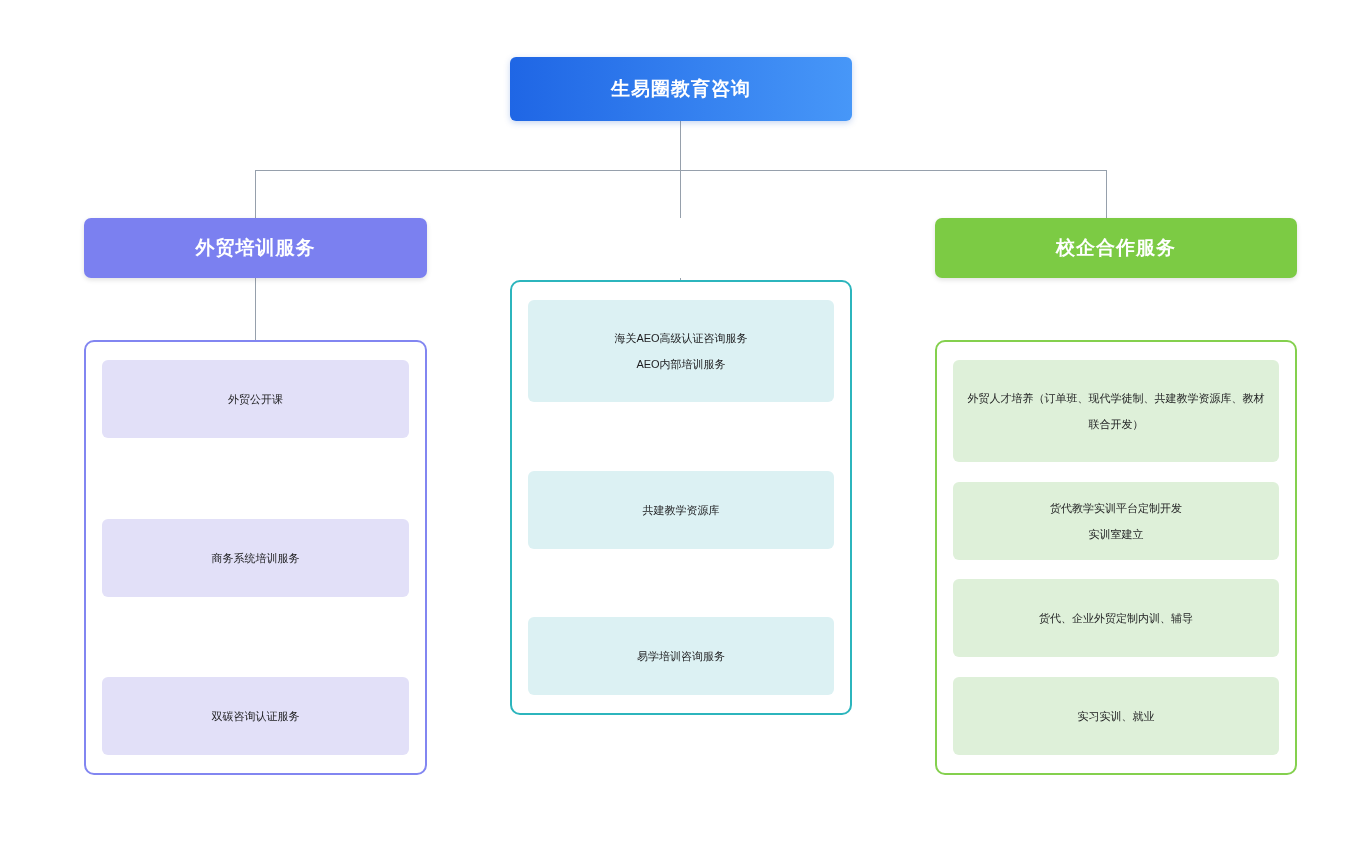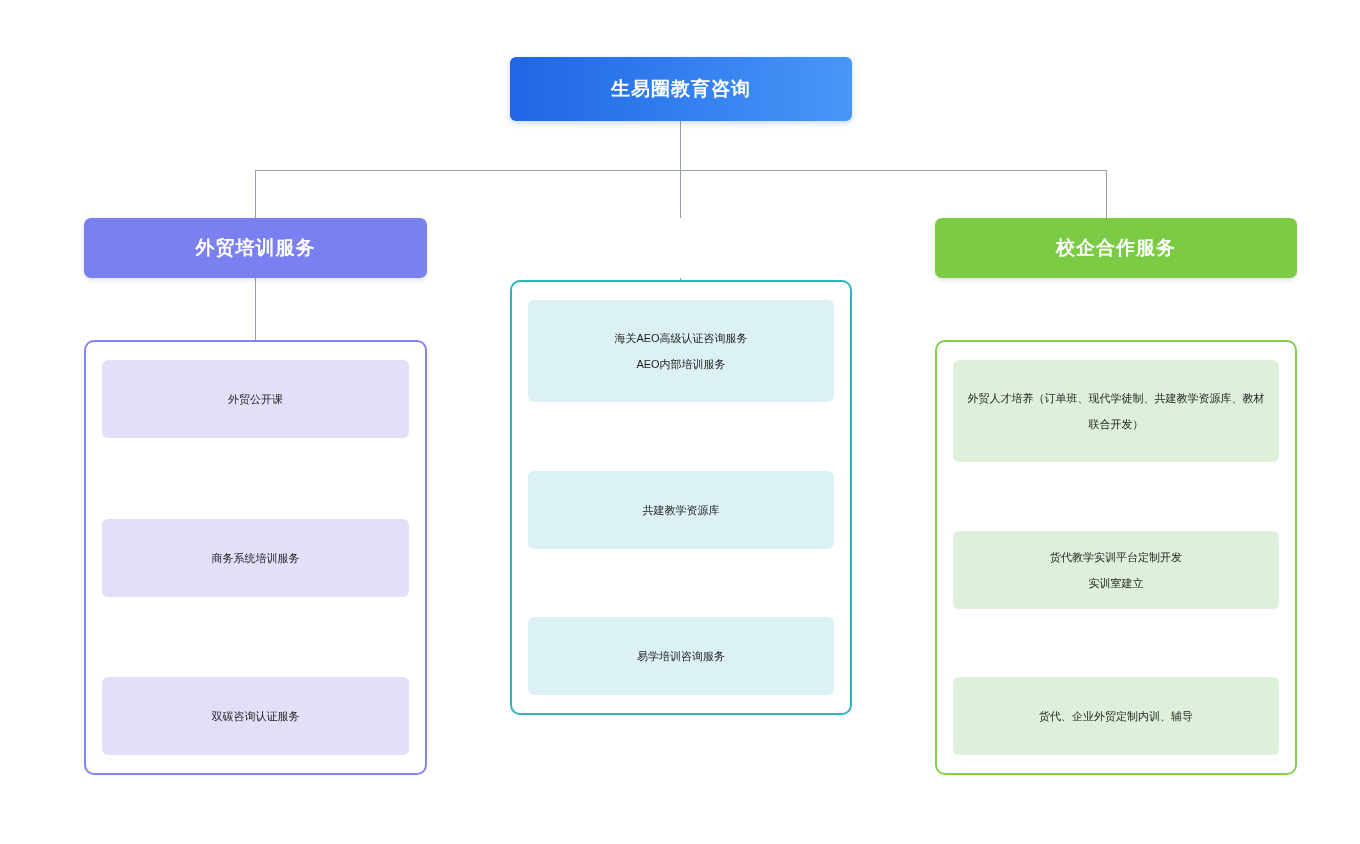--- a/index.html
+++ b/index.html
@@ -153,16 +153,19 @@
       <div class="item tall">
         <div class="line">外贸人才培养（订单班、现代学徒制、共建教学资源库、教材联合开发）</div>
       </div>
       <div class="item">
         <div class="line">货代教学实训平台定制开发</div>
         <div class="line">实训室建立</div>
       </div>
       <div class="item">
         <div class="line">货代、企业外贸定制内训、辅导</div>
       </div>
+      <div class="item">
+        <div class="line">实习实训、就业</div>
+      </div>
     </div>
   </div>
 
 </div>
 
 </body></html>

